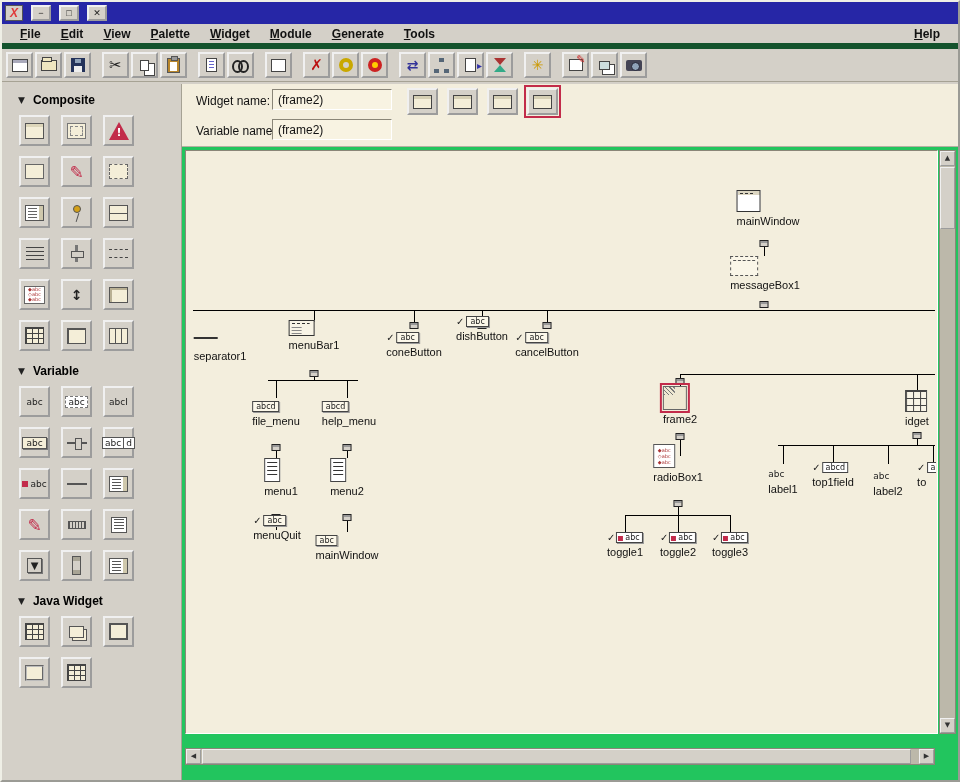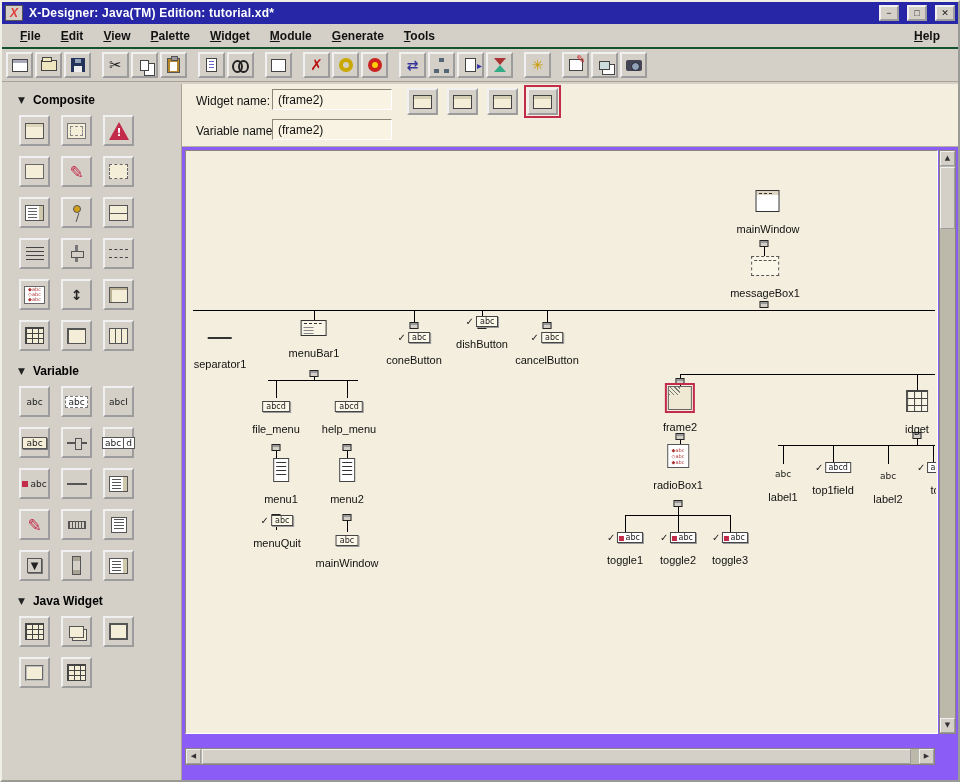--- a/index.html
+++ b/index.html
@@ -9,21 +9,21 @@
 
   
   .titlebar{height:22px;background:#2626a6;display:flex;align-items:center;gap:6px;padding:0 3px;color:#fff}
   .app-icon{width:18px;height:16px;display:flex;align-items:center;justify-content:center;
     font-weight:bold;font-style:italic;color:#e03a3a;background:#d4d0c8;border:1px solid #555;font-size:12px}
   .title-text{flex:1;font-weight:bold;font-size:12px;letter-spacing:.2px}
   .tb-ctl{width:20px;height:16px;background:#d4d0c8;border:2px outset #f0f0f0;color:#222;
     font-size:9px;line-height:12px;text-align:center;margin-left:2px}
 
   
-  .menubar{height:25px;display:flex;align-items:center;padding:0 8px;border-bottom:2px solid #14532d}
+  .menubar{height:25px;display:flex;align-items:center;padding:0 8px;border-bottom:6px solid #14532d}
   .menu-item{padding:4px 10px;font-weight:bold;color:#111}
   .menu-help{margin-left:auto}
 
   
   .toolbar{height:33px;display:flex;align-items:center;padding:2px 4px;border-bottom:1px solid #a6a294}
   .tgroup{display:flex;gap:2px;margin-right:11px}
   .tbtn{width:27px;height:26px;background:#d4d0c8;border:2px outset #f0f0f0;display:flex;align-items:center;justify-content:center;padding:0}
   .ti{display:inline-flex;align-items:center;justify-content:center;font-family:"DejaVu Sans",sans-serif;color:#222;position:relative}
   .ti-new-design{width:16px;height:13px;border:1px solid #444;background:#fff;box-shadow:inset 0 3px 0 #aab}
   .ti-open{width:16px;height:11px;border:1px solid #444;background:#efe6c0;position:relative}
@@ -115,38 +115,38 @@
   .pi-gauge{width:18px;height:8px;border:1px solid #555;background:repeating-linear-gradient(90deg,#555 0 1px,transparent 1px 3px)}
   .pi-list{width:16px;height:16px;border:1px solid #555;background:#fff;padding:2px}
   .pi-list::before{content:"";display:block;width:11px;height:11px;background:repeating-linear-gradient(#555 0 1px,transparent 1px 3px)}
   .pi-optionmenu::before{content:"▼";font-size:10px;border:1px solid #555;background:#d4d0c8;padding:1px 3px;box-shadow:1px 1px 0 #777}
   .pi-scrollbar{width:9px;height:19px;border:1px solid #555;background:#d4d0c8;box-shadow:inset 0 4px 0 #a8a495,inset 0 -4px 0 #a8a495}
   .pi-cardlayout{width:15px;height:12px;border:1px solid #555;background:#f4eed8;box-shadow:3px 3px 0 -1px #f4eed8,3px 3px 0 0 #555}
   .pi-borderlayout{width:19px;height:17px;border:1px solid #555;background:#f4eed8;box-shadow:inset 0 4px 0 -3px #555,inset 0 -4px 0 -3px #555,inset 4px 0 0 -3px #555,inset -4px 0 0 -3px #555}
   .pi-panel{width:19px;height:16px;border:2px groove #bbb;background:#f4eed8}
 
   
-  .rightside{flex:1;position:relative;background:#8b5cf6}
+  .rightside{flex:1;position:relative;background:#22c55e}
   .props{position:absolute;left:0;top:0;right:0;height:63px;background:#f3eedd;border-bottom:1px solid #b5b1a2}
   .plab{position:absolute;color:#111}
   .tinput{position:absolute;width:120px;height:21px;border:1px solid;border-color:#8a8678 #fff #fff #8a8678;background:#f8f3e2;font:12px "Liberation Sans",sans-serif;padding:2px 5px;color:#111}
   .winopts{position:absolute;left:225px;top:4px;display:flex;gap:9px}
   .wbtn{width:31px;height:27px;background:#d4d0c8;border:2px outset #f0f0f0;display:flex;align-items:center;justify-content:center;padding:0}
   .wbtn.sel{outline:2px solid #c22b4a;outline-offset:1px}
   .wi{width:19px;height:14px;border:1px solid #444;background:#f4eed8;box-shadow:inset 0 3px 0 #d5cfb4}
 
   .canvas-wrap{position:absolute;left:3px;top:66px;width:753px;height:584px;border:1px solid;border-color:#8a8678 #fff #fff #8a8678;background:#f3eedd}
   .canvas{position:absolute;inset:1px;overflow:hidden;background:#f3eedd}
 
   
   .hline,.vline{position:absolute;background:#000}
   .hline{height:1px}
   .vline{width:1px}
   .anc{position:absolute;width:9px;height:7px;border:1px solid #222;background:#d4d0c8;transform:translateX(-50%);box-shadow:inset 0 2px 0 #999;z-index:2}
-  .node{position:absolute;transform:translateX(-50%);display:flex;flex-direction:column;align-items:center;gap:11px;z-index:3}
+  .node{position:absolute;transform:translateX(-50%);display:flex;flex-direction:column;align-items:flex-start;gap:3px;z-index:3}
   .nlabel{font-size:11px;color:#111;white-space:nowrap}
   .nicon{font-family:"DejaVu Sans",sans-serif;color:#222}
   .ni-window{width:24px;height:22px;border:1px solid #333;background:#fff;box-shadow:inset 0 5px 0 -1px #dcd6c2;position:relative}
   .ni-window::before{content:"";position:absolute;top:2px;left:2px;width:14px;height:1px;background:repeating-linear-gradient(90deg,#333 0 3px,transparent 3px 5px)}
   .ni-msgbox{width:28px;height:20px;border:1px dashed #555;background:#faf6e8;position:relative}
   .ni-msgbox::before{content:"";position:absolute;top:3px;left:2px;right:2px;border-top:1px dashed #555}
   .ni-separator{width:24px;height:0;border-top:2px solid #333;margin:3px 0 8px}
   .ni-menubar{width:26px;height:16px;border:1px solid #333;background:#f8f4e6;position:relative}
   .ni-menubar::before{content:"";position:absolute;top:2px;left:2px;width:18px;height:1px;background:repeating-linear-gradient(90deg,#333 0 3px,transparent 3px 5px)}
   .ni-menubar::after{content:"";position:absolute;top:6px;left:2px;width:10px;height:7px;background:repeating-linear-gradient(#888 0 1px,transparent 1px 3px)}
@@ -180,21 +180,20 @@
   .hthumb{height:15px;flex:1;background:#d4d0c8;border:1px outset #f0f0f0;margin:0 8px 0 1px}
   u{text-decoration:underline}
 </style>
 </head>
 <body>
 
 <div class="win">
 
   <div class="titlebar">
     <span class="app-icon">X</span>
-    <span class="title-text">X-Designer: Java(TM) Edition: tutorial.xd*</span>
     <span class="tb-ctl">−</span>
     <span class="tb-ctl">□</span>
     <span class="tb-ctl">✕</span>
   </div>
 
   <div class="menubar">
       <div class="menu-item"><u>F</u>ile</div>
       <div class="menu-item"><u>E</u>dit</div>
       <div class="menu-item"><u>V</u>iew</div>
       <div class="menu-item"><u>P</u>alette</div>

